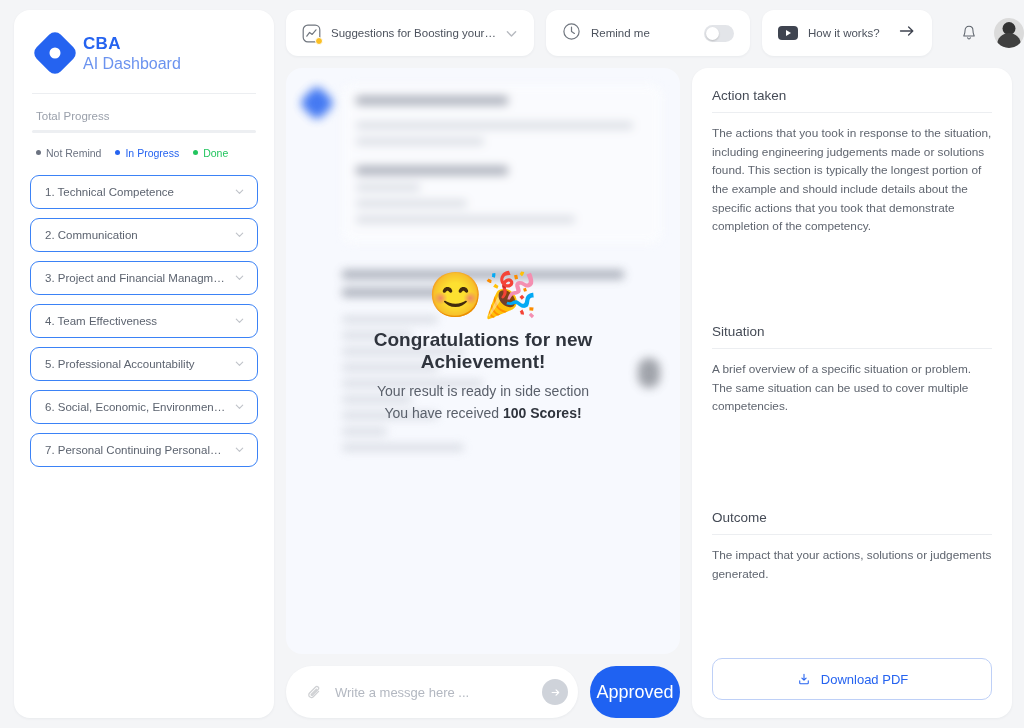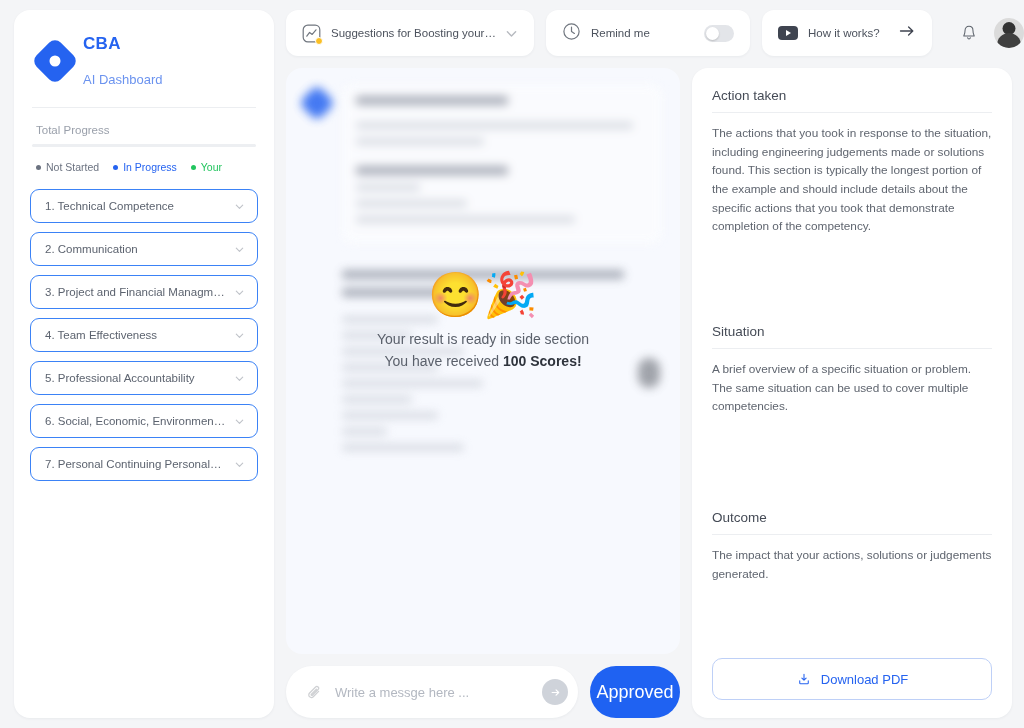--- a/index.html
+++ b/index.html
@@ -63,23 +63,23 @@
     transform: translate(-50%,-50%);
   }
   .brand-text { line-height: 1.15; }
   .brand-title {
     font-size: 17px;
     font-weight: bold;
     color: #2563f0;
     letter-spacing: .3px;
   }
   .brand-sub {
-    font-size: 13px;
+    font-size: 16px;
     color: #6b93ef;
-    margin-top: 19px;
+    margin-top: 1px;
   }
 
   .sb-divider {
     height: 1px;
     background: #eceef1;
     margin: 20px 2px 0 2px;
   }
 
   .progress-label {
     font-size: 11.5px;
@@ -501,29 +501,29 @@
     <div class="sb-divider"></div>
 
     <div class="progress-label">Total Progress</div>
     <div class="progress-track">
       <div class="progress-fill" style="width: 0%;"></div>
     </div>
 
     <div class="legend">
       <div class="legend-item lg-notstarted">
         <span class="legend-dot"></span>
-        <span class="legend-label">Not Started</span>
+        <span class="legend-label">Not Remind</span>
       </div>
       <div class="legend-item lg-inprogress">
         <span class="legend-dot"></span>
         <span class="legend-label">In Progress</span>
       </div>
       <div class="legend-item lg-done">
         <span class="legend-dot"></span>
-        <span class="legend-label">Your</span>
+        <span class="legend-label">Done</span>
       </div>
     </div>
 
     <div class="comp-list">
       <div class="comp-item">
         <span class="comp-label">1. Technical Competence</span>
         <svg class="chev" viewBox="0 0 12 12">
             <path d="M2.5 4.5 L6 8 L9.5 4.5" fill="none" stroke="#8b919c" stroke-width="1.2" stroke-linecap="round" stroke-linejoin="round"></path>
           </svg>
       </div>
@@ -656,20 +656,21 @@
               <div class="ln w22"></div>
               <div class="ln w30"></div>
               <div class="ln w14"></div>
               <div class="ln w38"></div>
             </div>
             <div class="user-avatar-blur"></div>
           </div>
 
           <div class="congrats">
             <div class="congrats-emoji">😊🎉</div>
+            <div class="congrats-title">Congratulations for new Achievement!</div>
             <div class="congrats-sub">
               <div>Your result is ready in side section</div>
               <div>
                 <span>You have received </span><b>100 Scores!</b>
               </div>
             </div>
           </div>
         </section>
 
         <div class="chat-input-row">

